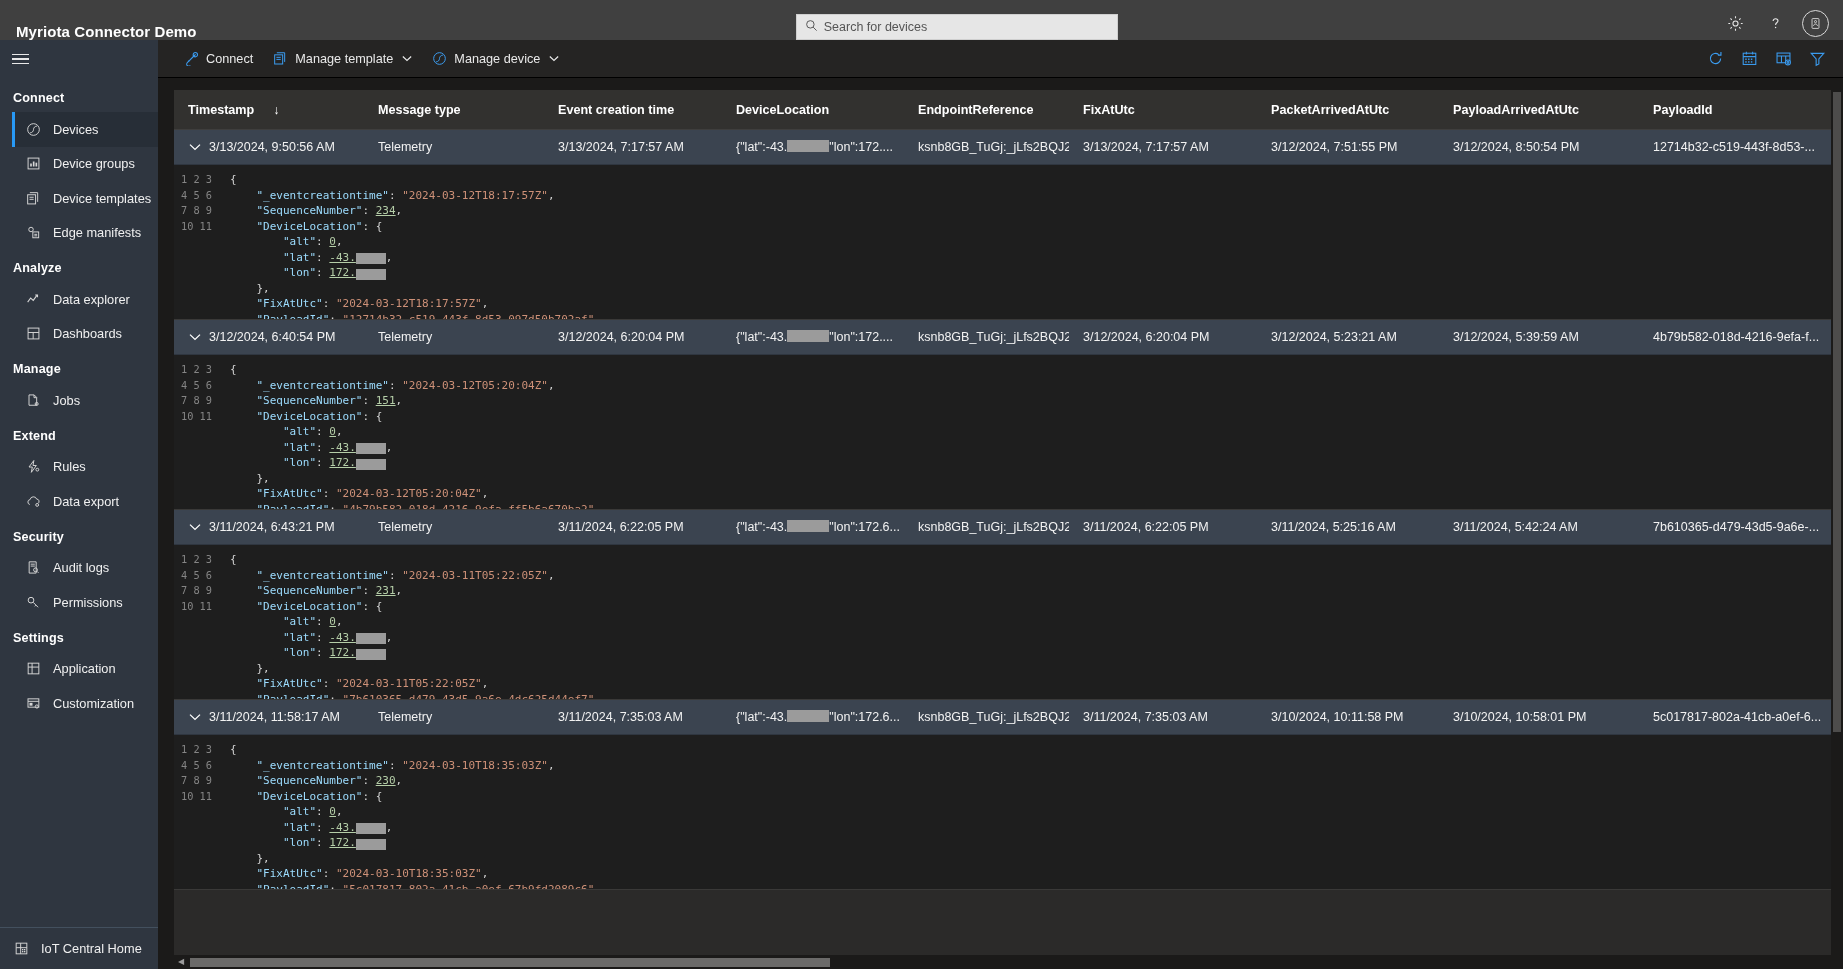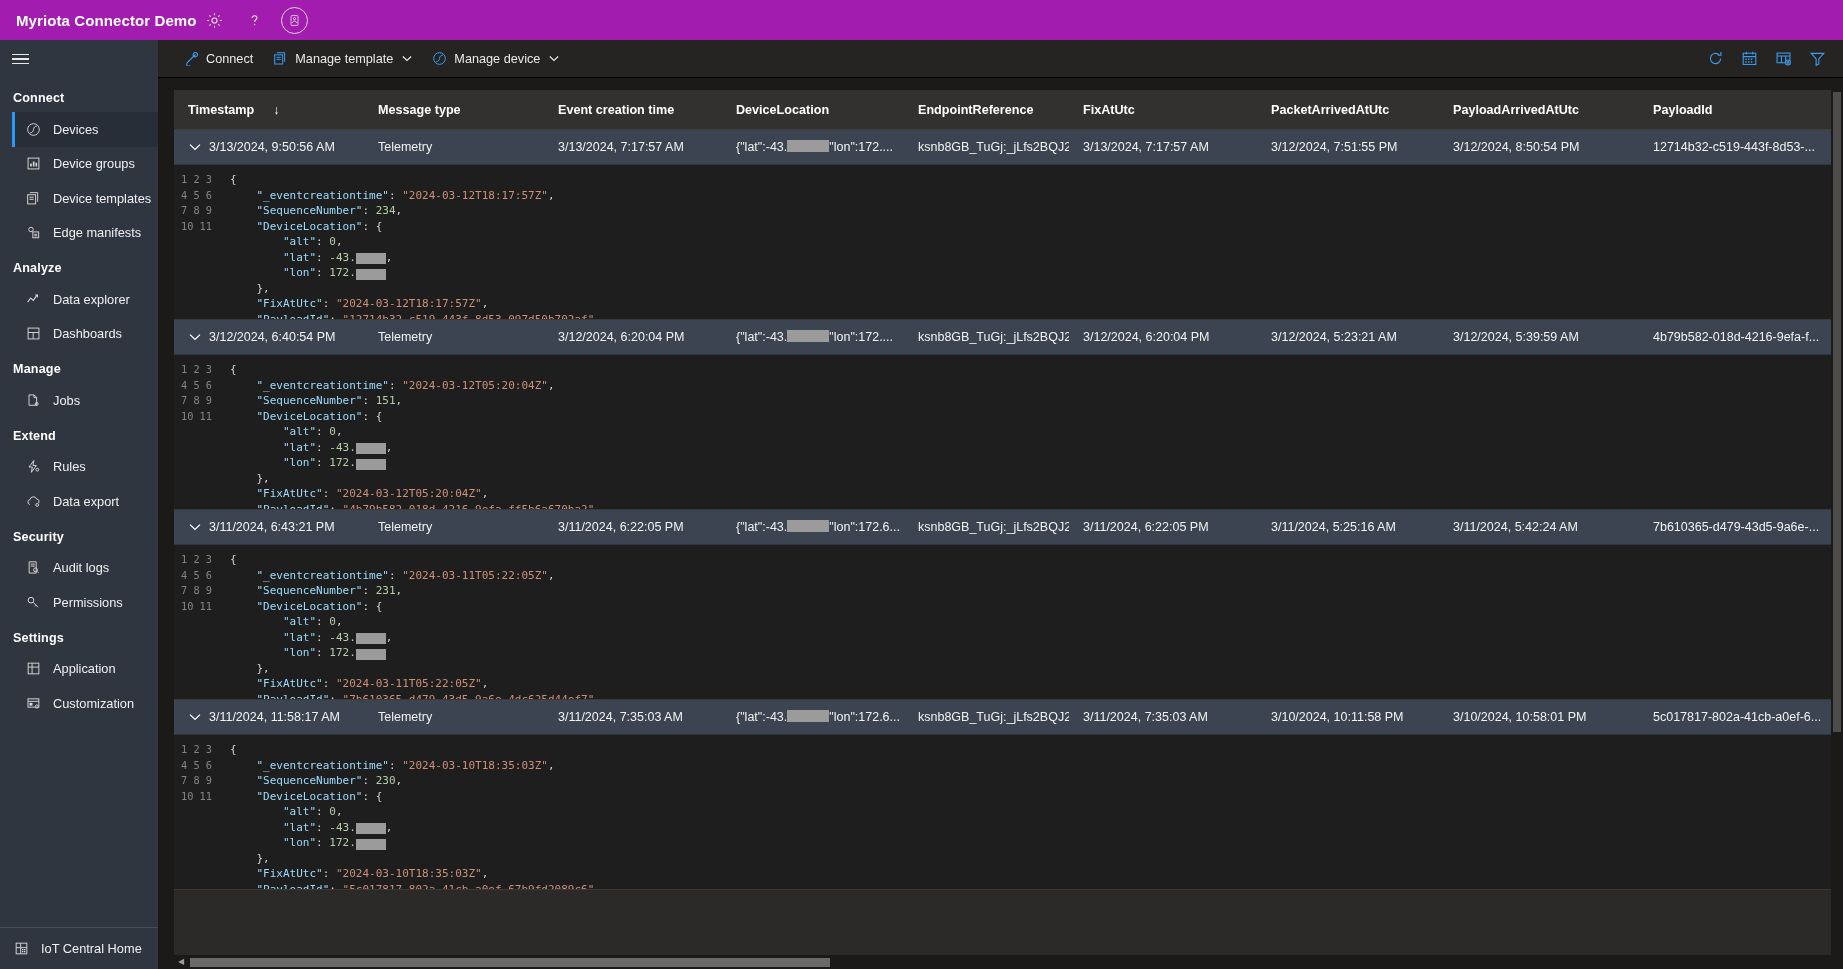--- a/index.html
+++ b/index.html
@@ -10,22 +10,22 @@
     overflow: hidden;
     background: #1b1a19;
     font-family: "Liberation Sans", sans-serif;
     -webkit-font-smoothing: antialiased;
   }
   .app { position: relative; width: 1843px; height: 969px; display: flex; flex-direction: column; }
 
   
   .topbar {
     height: 40px; min-height: 40px;
-    background: #a21caf;
-    display: flex; align-items: center;
+    background: #404040;
+    display: flex; align-items: flex-end;
     position: relative; z-index: 20;
   }
   .brand {
     color: #ffffff; font-size: 15px; font-weight: 700;
     padding-left: 16px; letter-spacing: .1px;
     white-space: nowrap;
   }
   .topbar-center { flex: 1; display: flex; justify-content: center; }
   .searchbox {
     width: 322px; height: 26px;
@@ -182,21 +182,21 @@
   .code {
     font-family: "DejaVu Sans Mono", monospace;
     font-size: 11px; line-height: 15.5px;
     padding: 7px 0 7px 10px;
     color: #d4d4d4; white-space: pre;
     flex: 1; min-width: 0; overflow: hidden;
     position: relative;
   }
   .k   { color: #9cdcfe; }
   .s   { color: #ce9178; }
-  .n   { color: #b5cea8; }
+  .n   { color: #b5cea8; text-decoration: underline; }
   .p   { color: #d4d4d4; }
   .code .redact { height: 11px; position: relative; top: 1px; }
 
   
   .vscroll {
     position: absolute; right: 0; top: 0; bottom: 0; width: 12px;
     background: #1b1a19;
   }
   .vthumb {
     position: absolute; left: 2px; width: 8px; background: #4d4c4b; border-radius: 0;
@@ -208,20 +208,31 @@
   .harrow { width: 14px; text-align: center; color: #9a9a9a; font-size: 8px; line-height: 14px; }
   .hthumb { position: absolute; height: 9px; background: #6b6a69; top: 2.5px; }
 </style>
 </head>
 <body>
 
 <div class="app">
 
   <div class="topbar">
     <div class="brand">Myriota Connector Demo</div>
+    <div class="topbar-center">
+      <div class="searchbox">
+        <span>
+          <svg width="13" height="13" viewBox="0 0 16 16">
+              <circle cx="6.6" cy="6.6" r="4.6" fill="none" stroke="#555" stroke-width="1.2"></circle>
+              <line x1="10" y1="10" x2="14.3" y2="14.3" stroke="#555" stroke-width="1.2"></line>
+            </svg>
+        </span>
+        <span class="ph">Search for devices</span>
+      </div>
+    </div>
     <div class="topbar-right">
       <div class="hicon" title="Settings">
         <svg width="17" height="17" viewBox="0 0 20 20" fill="none" stroke="#e8e8e8" stroke-width="1.25">
           <circle cx="10" cy="10" r="3"></circle>
           <path d="M10 1.6v2.1M10 16.3v2.1M18.4 10h-2.1M3.7 10H1.6M15.9 4.1l-1.5 1.5M5.6 14.4l-1.5 1.5M15.9 15.9l-1.5-1.5M5.6 5.6L4.1 4.1"></path>
         </svg>
       </div>
       <div class="hicon" title="Help">
         <svg width="17" height="17" viewBox="0 0 20 20" fill="none" stroke="#e8e8e8" stroke-width="1.3">
           <path d="M7.2 7.1c0-1.6 1.3-2.7 2.9-2.7s2.8 1 2.8 2.5c0 2.2-2.7 2.3-2.7 4.2v.6"></path>

